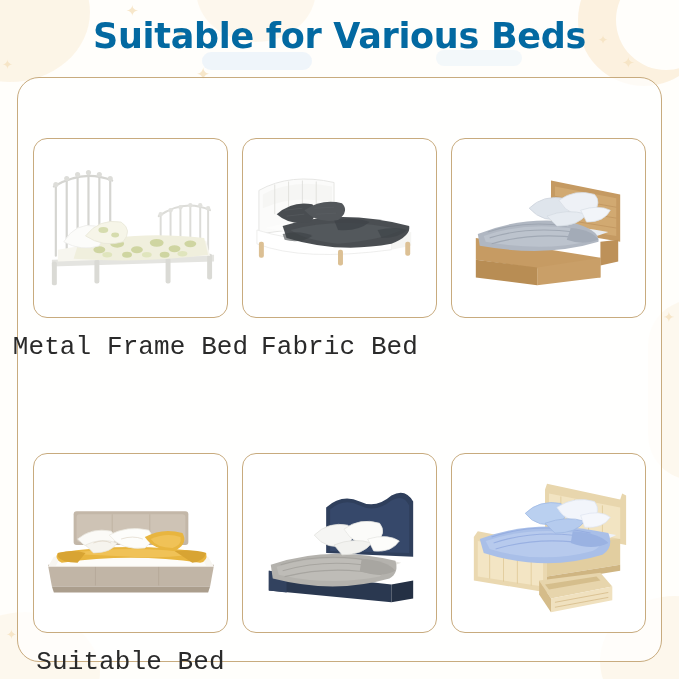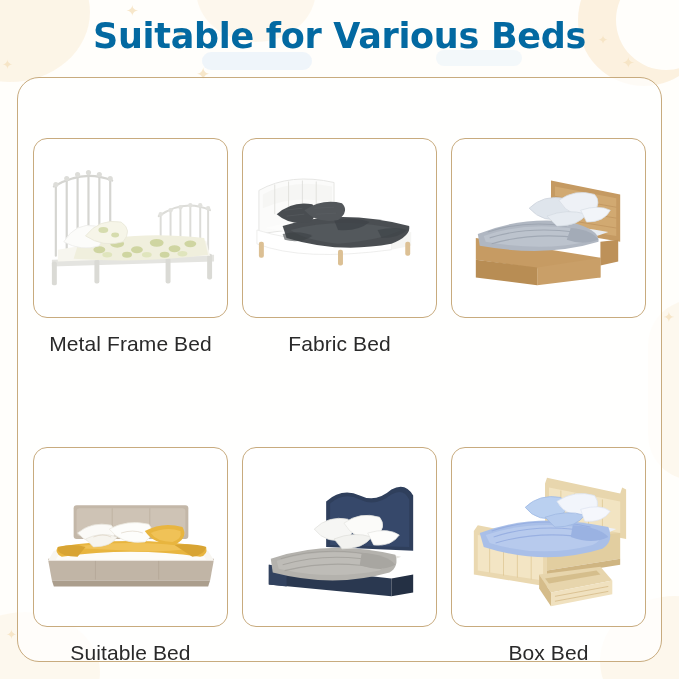--- a/index.html
+++ b/index.html
@@ -125,22 +125,22 @@
     height: 180px;
     border: 1.3px solid #c8ab7e;
     border-radius: 14px;
     background: #ffffff;
     box-sizing: border-box;
     position: relative;
     overflow: hidden;
   }
   .card-label {
     margin-top: 14px;
-    font-family: Liberation Sans, sans-serif;
-    font-size: 21px;
+    font-family: Liberation Mono, monospace;
+    font-size: 26px;
     color: #2a2a2a;
     letter-spacing: 0.1px;
     white-space: nowrap;
   }
 
   
   .bedart {
     position: absolute;
     inset: 0;
   }
@@ -470,18 +470,17 @@
               <path d="M88 128 L100 146 L100 160 L88 142 Z" fill="#d5bc8a"></path>
               <path d="M100 146 L162 134 L162 148 L100 160 Z" fill="#f0e1bf"></path>
               <g stroke="#cfb07a" stroke-width="0.8" opacity=".8">
                 <path d="M104 150 L158 140"></path>
                   <path d="M104 155 L158 145"></path>
               </g>
               <path d="M94 132 L146 124 L150 128 L98 137 Z" fill="#cfb682" opacity=".75"></path>
             </svg>
           </div>
         </div>
-        <div class="card-label">Box Bed</div>
       </div>
     </div>
 
   </div>
 </div>
 
 </body></html>

